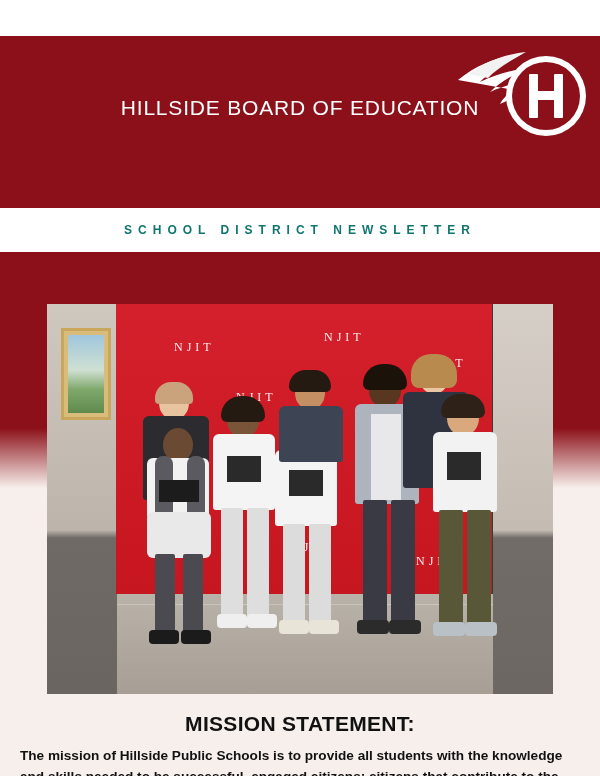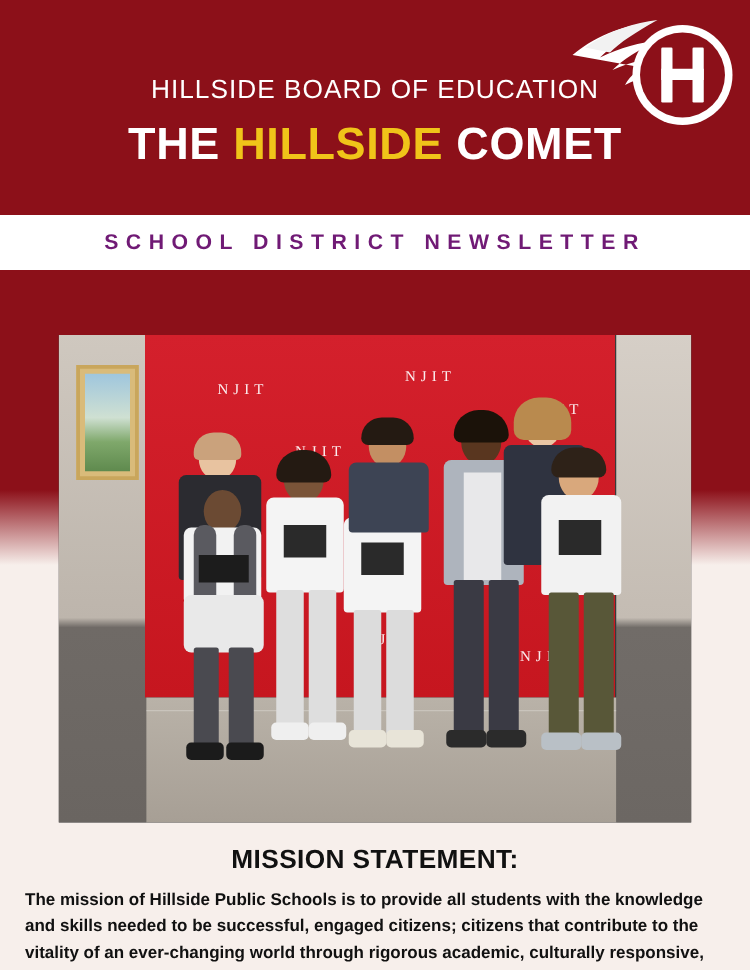--- a/index.html
+++ b/index.html
@@ -16,20 +16,21 @@
   }
 
   
   .masthead {
     position: relative;
     width: 600px;
     height: 172px;
     background: #8d1119;
     background: linear-gradient(180deg,#8c1019 0%, #8c1019 100%);
     overflow: hidden;
+    margin-top: 36px;
   }
   .masthead::after {
     content:"";
     position:absolute;
     left:0; right:0; bottom:0;
     height:2px;
     background:#ffffff;
     opacity:0.0;
   }
   .brand-line {
@@ -71,22 +72,22 @@
   
   .subbar {
     width: 600px;
     height: 44px;
     background: #ffffff;
     display: flex;
     align-items: center;
     justify-content: center;
   }
   .subbar-text {
-    color: #701a75;
-    font-size: 17px;
+    color: #0f766e;
+    font-size: 12px;
     font-weight: 700;
     letter-spacing: 6px;
   }
 
   
   .body-band {
     position: relative;
     width: 600px;
     height: 560px;
     background: #8c1019;
@@ -184,23 +185,20 @@
     text-align: left;
   }
 </style>
 </head>
 <body>
 
 <div class="masthead">
 
   <div class="brand-line">HILLSIDE BOARD OF EDUCATION</div>
 
-  <div class="title-line">
-    <span>THE </span><span class="title-accent">HILLSIDE</span><span> COMET</span>
-  </div>
 
   <div class="logo-wrap">
     <svg width="140" height="110" viewBox="0 0 140 110" aria-hidden="true">
 
       <path d="M8 40 C 30 22, 52 16, 72 14 C 52 24, 40 32, 30 42 C 46 34, 62 30, 78 28 C 60 36, 48 44, 40 52 C 54 46, 68 42, 80 41 C 64 48, 54 56, 50 64 C 62 58, 74 55, 86 54 Z" fill="#ffffff"></path>
       <path d="M18 34 C 38 20, 58 14, 76 12 C 58 22, 46 30, 38 38 Z" fill="#f2f2f2"></path>
 
       <circle cx="96" cy="56" r="40" fill="#ffffff"></circle>
       <circle cx="96" cy="56" r="34" fill="#8c1019"></circle>
 

